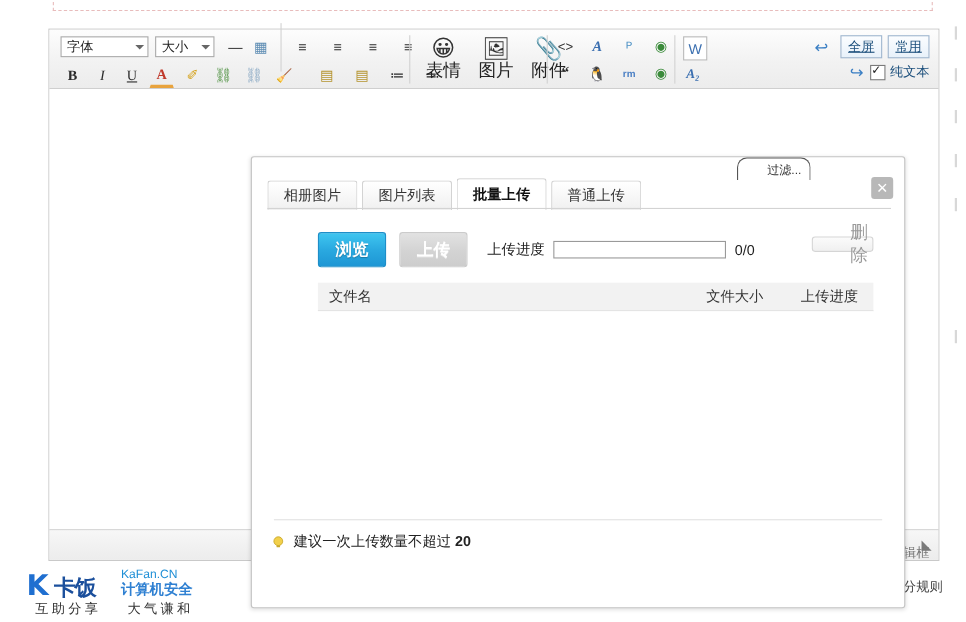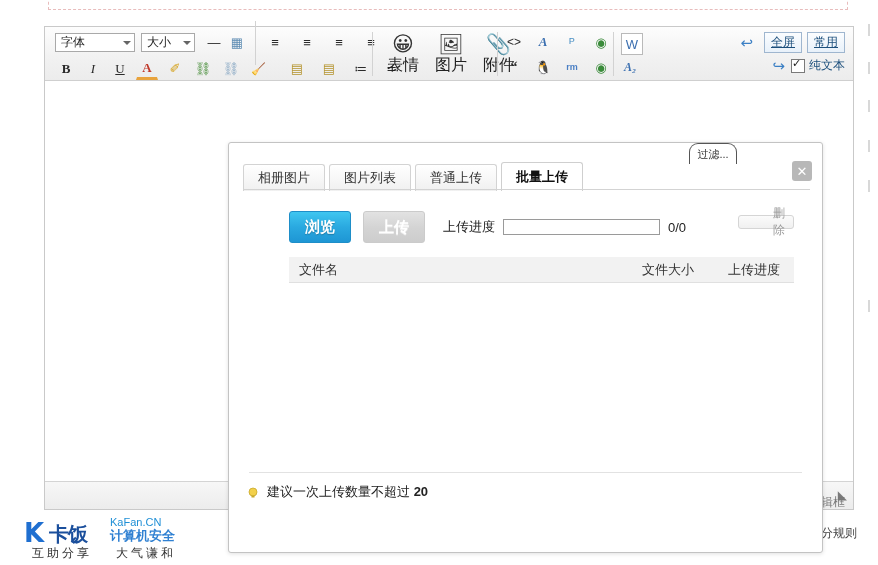--- a/index.html
+++ b/index.html
@@ -100,41 +100,41 @@
     border: 1px solid #d3d3d3; border-bottom: none;
     border-radius: 3px 3px 0 0; margin-right: 4px; box-sizing: border-box; cursor: pointer;
   }
   .tab.active { background: #ffffff; height: 29px; font-weight: bold; color: #111; border-color:#cfcfcf; }
   .tabs-underline { position:absolute; left:14px; top:46px; width:567px; height:1px; background:#d3d3d3; }
 
   .filter-tag {
     position: absolute; right: 85px; top: 190px - 142px; width: 46px; height: 20px;
     border: 1px solid #555; border-bottom: none; border-radius: 9px 9px 0 0;
     background: #fff; font-size: 11px; color: #333; overflow: hidden;
-    display:flex; align-items:center; justify-content:center;
+    display:flex; align-items:center; justify-content:center;padding-left:19px;
   }
 
   .ctrl-row { position: absolute; left: 60px; top: 68px; display: flex; align-items: center; }
   .btn-browse {
     width: 62px; height: 32px; border-radius: 3px; color: #fff; font-size: 15px; font-weight: bold;
     background: linear-gradient(to bottom,#3fc6f0 0%, #2aa9e0 50%, #1e96d4 100%);
     border: 1px solid #1e8ec8; display:flex; align-items:center; justify-content:center;
     text-shadow: 0 1px 1px rgba(0,0,0,.25); cursor: pointer; box-sizing: border-box;
   }
   .btn-upload {
     width: 62px; height: 32px; border-radius: 3px; color: #ffffff; font-size: 15px; font-weight: bold;
     background: linear-gradient(to bottom,#e2e2e2 0%, #d3d3d3 55%, #cdcdcd 100%);
     border: 1px solid #cbcbcb; display:flex; align-items:center; justify-content:center;
     margin-left: 12px; text-shadow: 0 1px 0 rgba(255,255,255,.6); box-sizing: border-box;
   }
   .prog-label { margin-left: 18px; font-size: 13px; color: #222; }
   .prog-bar { width: 155px; height: 14px; border: 1px solid #9a9a9a; background: #fff; margin-left: 8px; }
   .prog-count { margin-left: 8px; font-size: 13px; color: #222; }
   .btn-del {
-    position: absolute; right: 0px; top: 0px; width: 56px; height: 14px; font-size: 12px; color: #9a9a9a;
+    position: absolute; right: 0px; top: 0px; width: 56px; height: 14px; font-size: 16px; color: #9a9a9a;
     border: 1px solid #d5d5d5; border-radius: 3px; background: linear-gradient(to bottom,#fbfbfb,#f0f0f0);
     display:flex; align-items:center; justify-content:center; box-sizing: border-box; padding-left: 34px;
   }
 
   .table-head {
     position: absolute; left: 60px; right: 28px; top: 114px; height: 26px;
     background: #f2f2f2; border-bottom: 1px solid #e0e0e0;
     display: flex; align-items: center; font-size: 13px; color: #333; box-sizing: border-box;
   }
   .th-name { flex: 1; padding-left: 10px; }
@@ -278,22 +278,22 @@
   <div class="behind-text" style="left:809px;top:494px;color:#777;">编辑框</div>
   <div class="behind-text" style="left:809px;top:525px;">积分规则</div>
 
   <div class="dialog">
 
     <div class="dlg-close">✕</div>
 
     <div class="tabs">
       <div class="tab">相册图片</div>
       <div class="tab">图片列表</div>
+      <div class="tab active">批量上传</div>
       <div class="tab">普通上传</div>
-      <div class="tab active">批量上传</div>
     </div>
     <div class="tabs-underline"></div>
 
     <div class="filter-tag">过滤...</div>
 
     <div class="ctrl-row">
       <div class="btn-browse">浏览</div>
       <div class="btn-upload">上传</div>
       <span class="prog-label">上传进度</span>
       <span class="prog-bar"></span>

